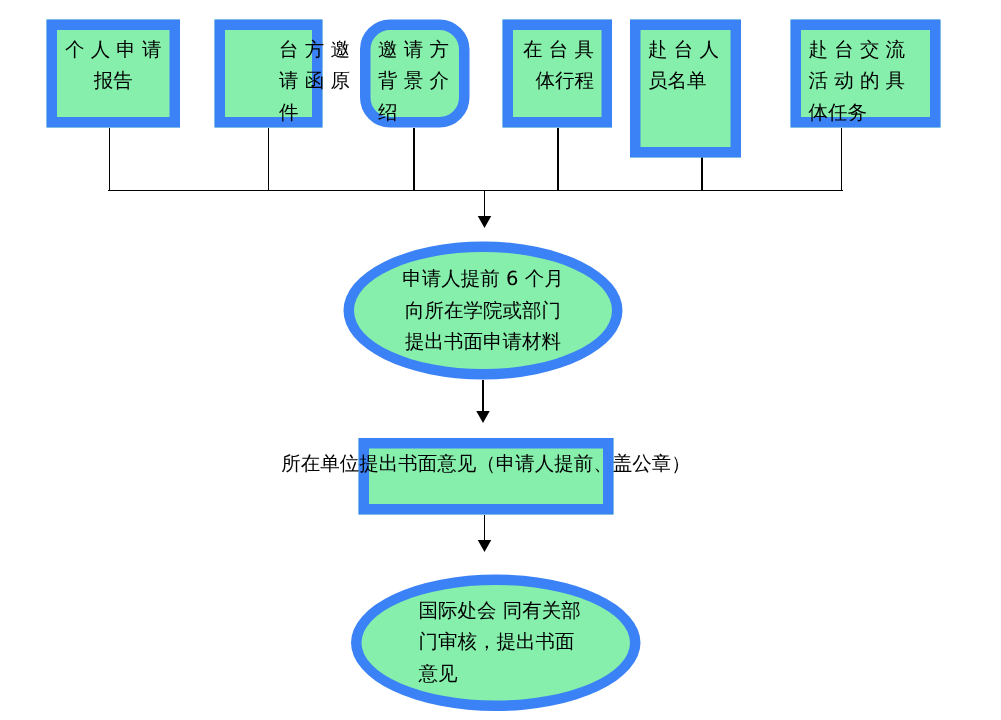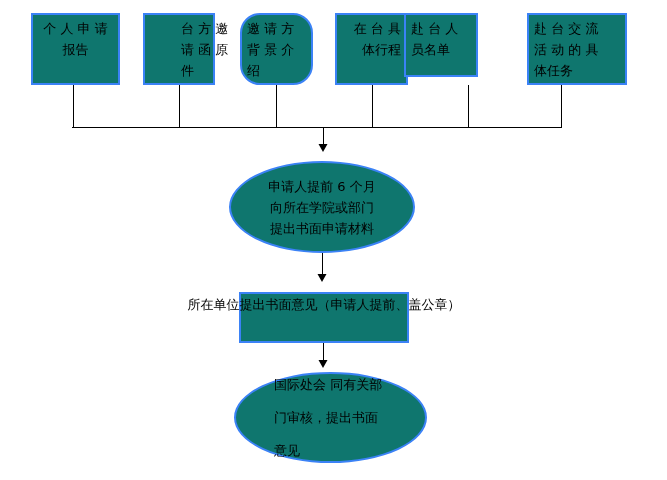--- a/index.html
+++ b/index.html
@@ -1,21 +1,21 @@
 <!DOCTYPE html>
 <html><head>
 <meta charset="utf-8">
 <style>
   html,body{margin:0;padding:0;background:#ffffff;}
   .canvas{
     position:relative;width:667px;height:480px;background:#ffffff;
     font-family:"DejaVu Sans", sans-serif;color:#000;overflow:hidden;
   }
   .node{
-    position:absolute;box-sizing:border-box;border:2px solid #3b82f6;background:#0f766e;
+    position:absolute;box-sizing:border-box;border:7px solid #3b82f6;background:#86efac;
     font-size:13px;line-height:21px;
   }
   .box{padding:3px 5px;text-align:left;}
   .box.center{text-align:center;}
   .ellipse{border-radius:50%;display:flex;flex-direction:column;justify-content:center;}
   .ellipse.centered{align-items:center;text-align:right;}
   .ellipse.leftalign{align-items:flex-start;text-align:left;padding-left:38px;}
   .rectstep{display:flex;flex-direction:row;justify-content:center;text-align:center;}
   .connectors{position:absolute;left:0;top:0;pointer-events:none;}
   .connectors line{stroke:#000;stroke-width:1;}
@@ -64,21 +64,21 @@
     <div class="tline">邀 请 方</div>
     <div class="tline">背 景 介</div>
     <div class="tline">绍</div>
   </div>
 
   <div class="node box" style="left:335px;top:13px;width:73px;height:72px;text-align:right;">
     <div class="tline">在 台 具</div>
     <div class="tline">体行程</div>
   </div>
 
-  <div class="node box" style="left:404px;top:13px;width:74px;height:64px;">
+  <div class="node box" style="left:420px;top:13px;width:74px;height:92px;">
     <div class="tline">赴 台 人</div>
     <div class="tline">员名单</div>
   </div>
 
   <div class="node box" style="left:527px;top:13px;width:100px;height:72px;">
     <div class="tline">赴 台 交 流</div>
     <div class="tline">活 动 的 具</div>
     <div class="tline">体任务</div>
   </div>
 
@@ -86,19 +86,19 @@
     <div class="tline">申请人提前 6 个月</div>
     <div class="tline">向所在学院或部门</div>
     <div class="tline">提出书面申请材料</div>
   </div>
 
   <div class="node rectstep" style="left:239px;top:292px;width:170px;height:51px;">
     <div class="tline">所在单位提出书面意见</div>
     <div class="tline">（申请人提前、盖公章）</div>
   </div>
 
-  <div class="node ellipse leftalign" style="left:234px;top:372px;width:193px;height:91px;justify-content:space-between;">
+  <div class="node ellipse leftalign" style="left:234px;top:383px;width:193px;height:91px;">
     <div class="tline">国际处会 同有关部</div>
     <div class="tline">门审核，提出书面</div>
     <div class="tline">意见</div>
   </div>
 
 </div>
 
 </body></html>

